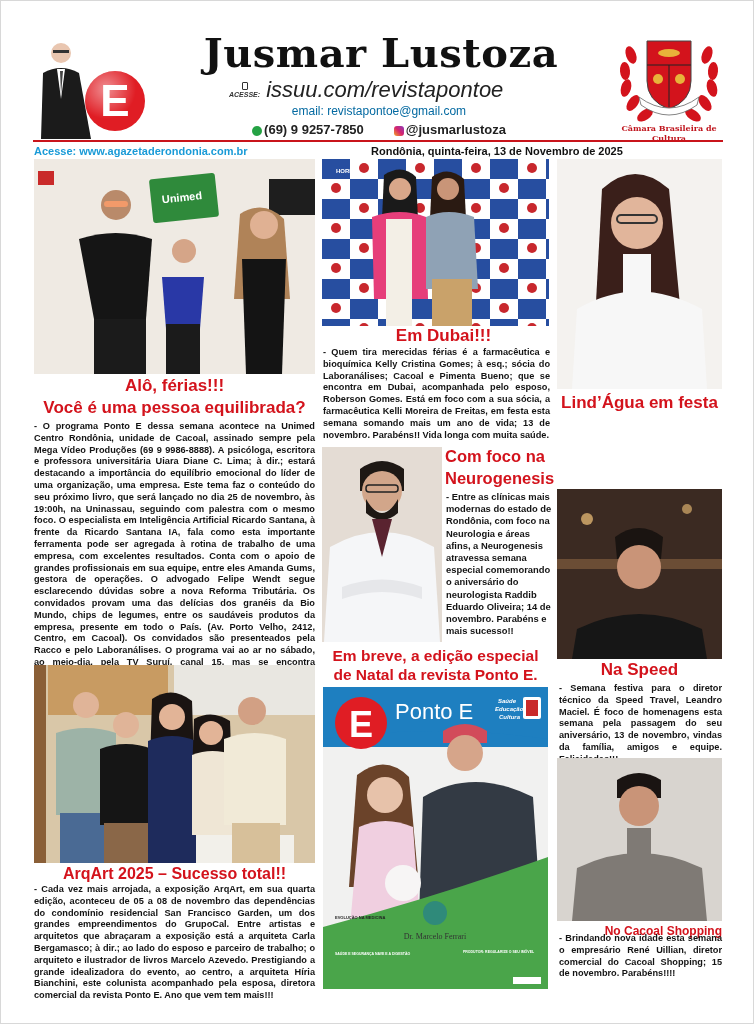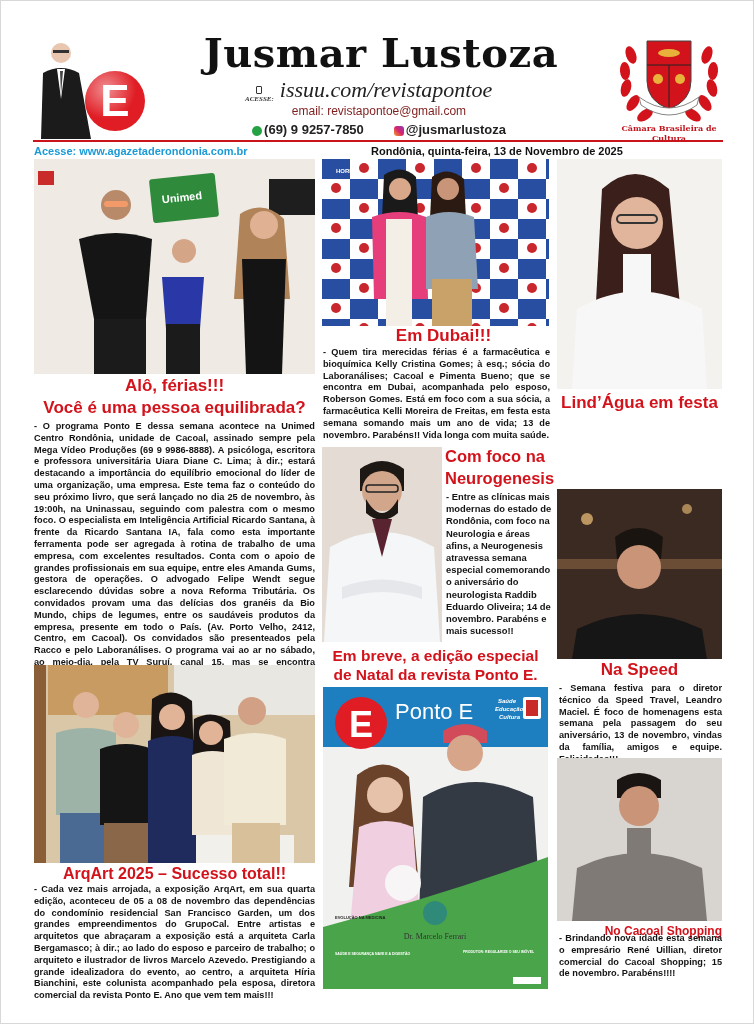--- a/index.html
+++ b/index.html
@@ -4,25 +4,25 @@
 <style>
   * { box-sizing: border-box; margin: 0; padding: 0; }
   html, body { width: 754px; height: 1024px; background: #f2f2f2; overflow: hidden; }
   body { font-family: "Liberation Sans", sans-serif; color: #111; position: relative; }
   .page { position: absolute; left: 0; top: 0; width: 754px; height: 1024px; background: #fff; border: 1px solid #d8d8d8; }
 
   
   .hdr-photo { position: absolute; left: 32px; top: 38px; width: 115px; height: 100px; }
   .hdr-title { position: absolute; left: 150px; top: 28px; width: 460px; text-align: center;
      font-family: "DejaVu Serif", serif; font-weight: bold; font-size: 40px; letter-spacing: 0.5px; color: #111; }
-  .hdr-issuu { position: absolute; left: 244px; top: 76px; width: 330px; display: flex; align-items: flex-end; gap: 6px; font-family: Liberation Serif, serif; }
+  .hdr-issuu { position: absolute; left: 228px; top: 76px; width: 330px; display: flex; align-items: center; gap: 6px; }
   .acesse-small { font-size: 7px; font-weight: bold; font-style: italic; text-align: center; line-height: 8px; color: #333; }
   .acesse-small .ph { display:block; width:6px; height:8px; border:1px solid #333; margin: 0 auto 1px; border-radius:1px; }
   .issuu-url { font-size: 22px; font-style: italic; color: #222; }
-  .hdr-email { position: absolute; left: 228px; top: 103px; width: 300px; text-align: center; font-size: 12px; color: #7f1d1d; }
+  .hdr-email { position: absolute; left: 228px; top: 103px; width: 300px; text-align: center; font-size: 12px; color: #0369a1; }
   .hdr-contacts { position: absolute; left: 228px; top: 121px; width: 300px; display: flex; justify-content: center; gap: 30px; font-size: 13px; font-weight: bold; color: #222; align-items: center; }
   .wa-icon { display:inline-block; width:10px; height:10px; border-radius:50%; background:#25a244; margin-right:2px; vertical-align: middle; }
   .ig-icon { display:inline-block; width:10px; height:10px; border-radius:3px; background: linear-gradient(45deg,#f5a623,#d6246e,#8a3ab9); margin-right:2px; vertical-align: middle; }
   .hdr-crest { position: absolute; left: 612px; top: 34px; width: 112px; height: 100px; }
   .crest-caption { position: absolute; left: 608px; top: 122px; width: 120px; text-align:center; font-family: "DejaVu Serif", serif; font-size: 8px; color: #c0161e; font-weight: bold; }
   .hdr-rule { position: absolute; left: 32px; top: 139px; width: 690px; height: 2px; background: #c9141b; }
   .hdr-site { position: absolute; left: 33px; top: 144px; font-size: 11px; font-weight: bold; color: #1a9bd7; }
   .hdr-date { position: absolute; left: 370px; top: 144px; font-size: 11px; font-weight: bold; color: #111; }
 
   

